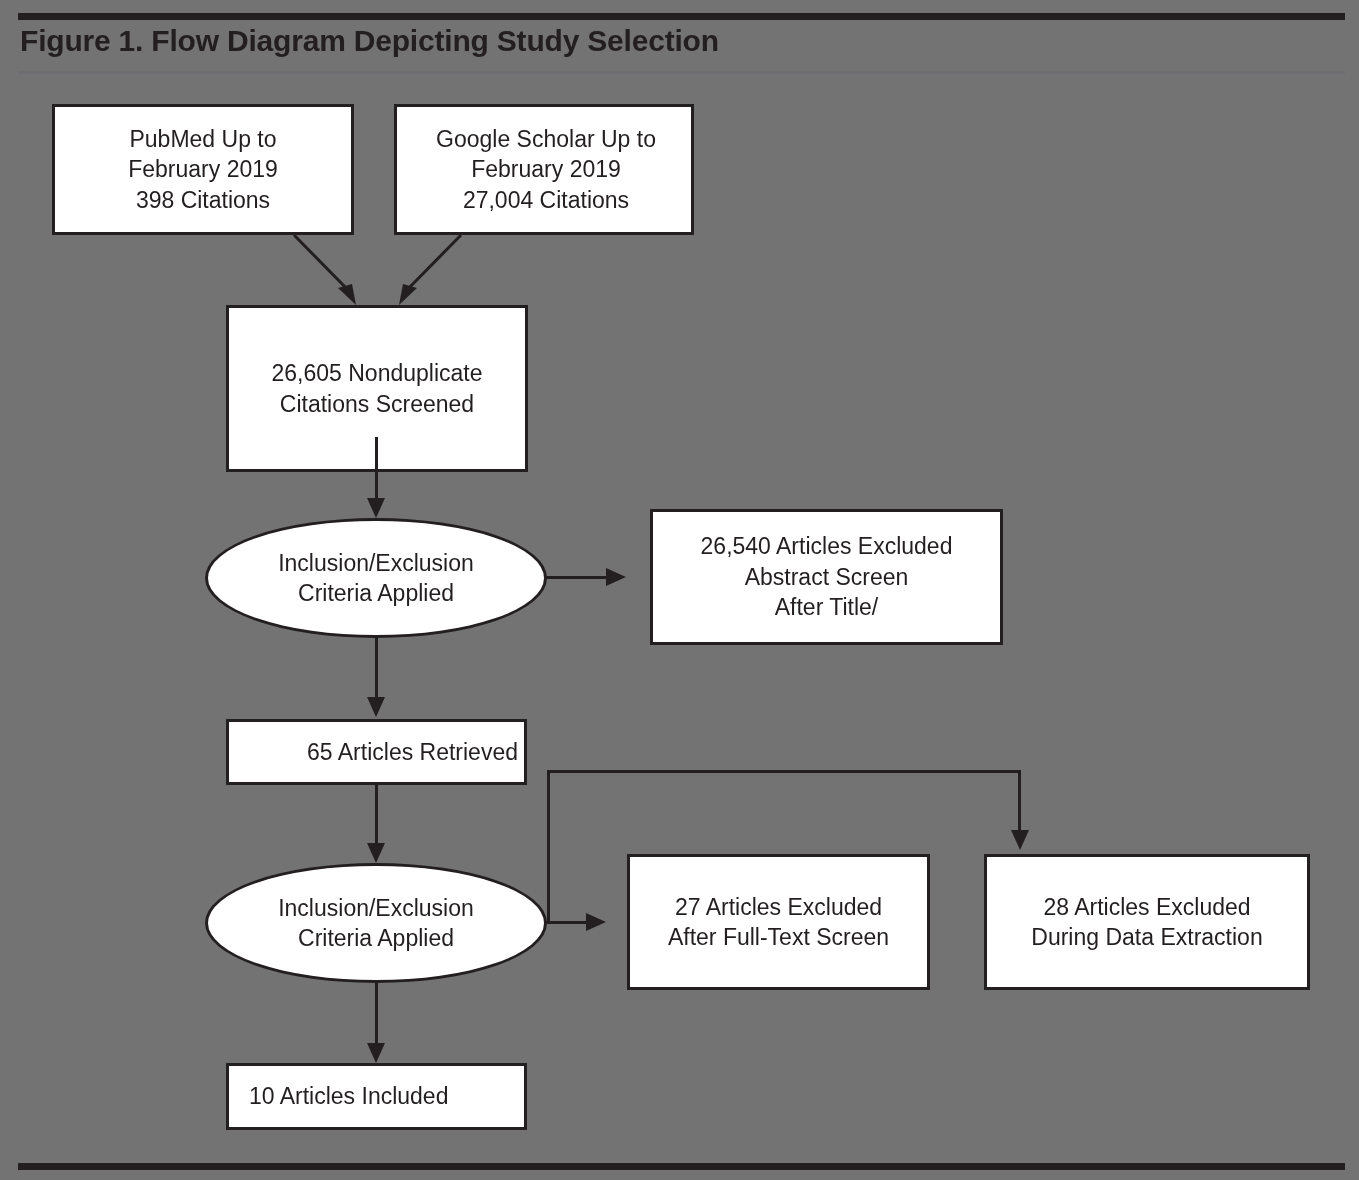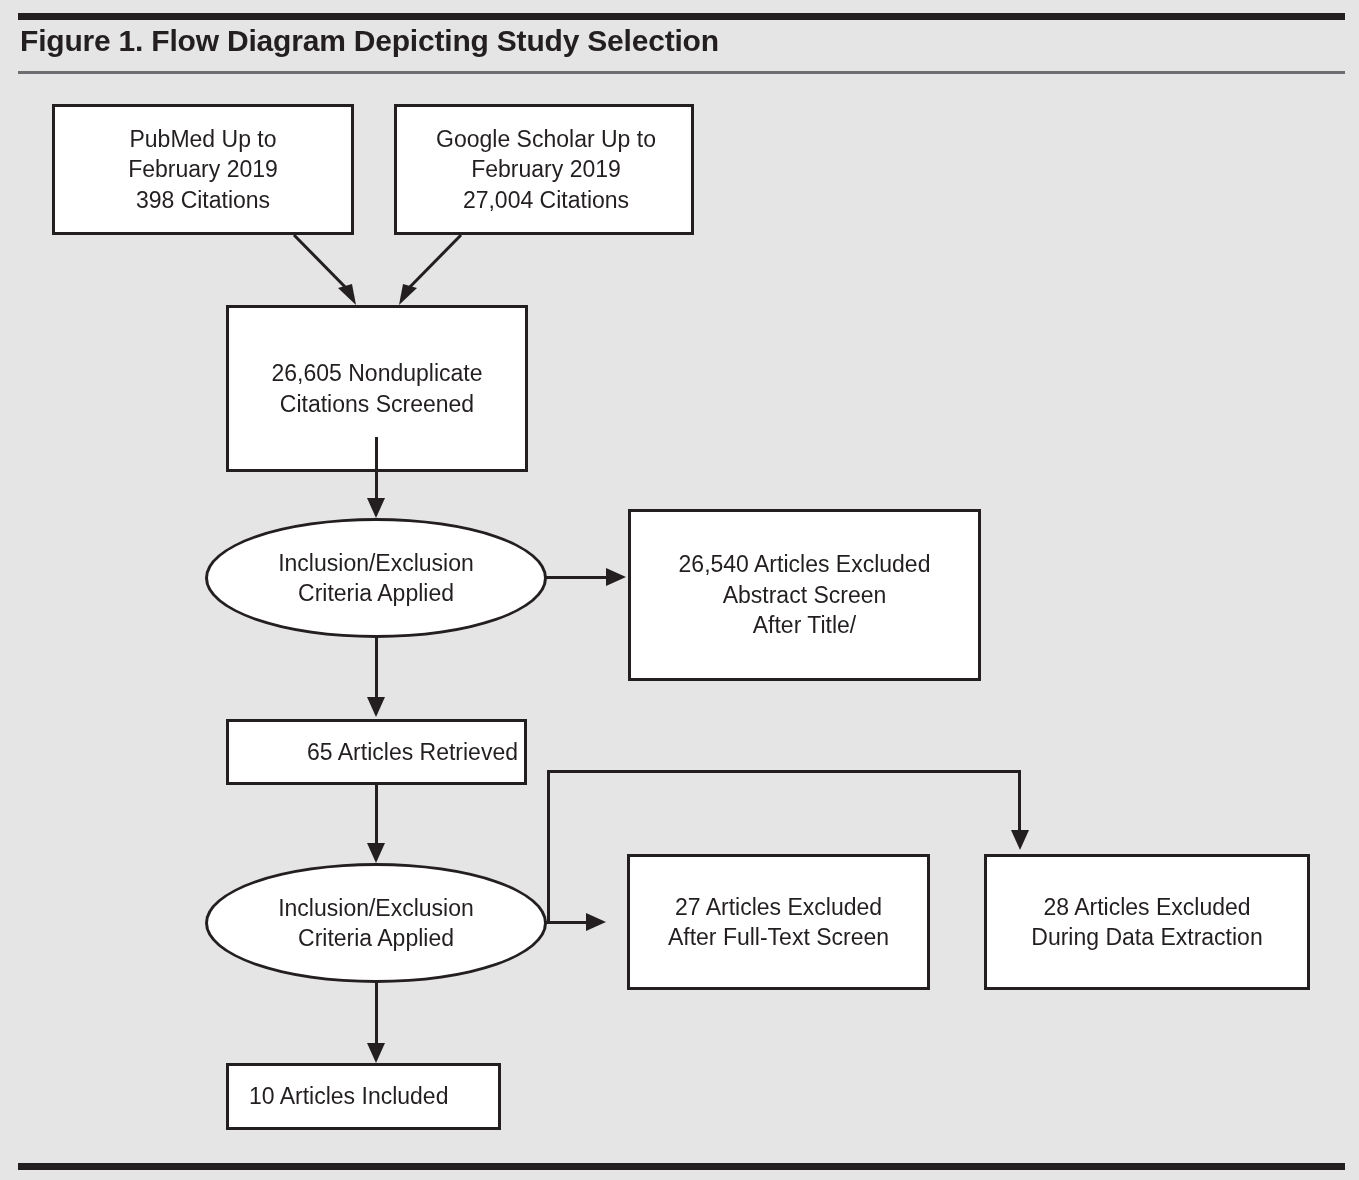--- a/index.html
+++ b/index.html
@@ -9,21 +9,21 @@
     background: #ffffff;
   }
   body {
     font-family: "Liberation Sans", sans-serif;
     color: #1a1a1a;
   }
   #figure-root {
     position: relative;
     width: 1359px;
     height: 1180px;
-    background: #e5e5e5;
+    background: #737373;
     overflow: hidden;
   }
   .rule-thick {
     position: absolute;
     left: 18px;
     width: 1327px;
     height: 7px;
     background: #231f20;
   }
   .rule-thin {
@@ -128,21 +128,21 @@
     </div>
   </div>
 
   <div class="node ellipse" style="left:205px; top:518px; width:342px; height:120px;">
     <div class="lines">
       <span>Inclusion/Exclusion</span>
       <span>Criteria Applied</span>
     </div>
   </div>
 
-  <div class="node" style="left:628px; top:509px; width:353px; height:172px;">
+  <div class="node" style="left:650px; top:509px; width:353px; height:136px;">
     <div class="lines">
       <span>26,540 Articles Excluded</span>
       <span>Abstract Screen</span>
       <span>After Title/</span>
     </div>
   </div>
 
   <div class="node" style="left:226px; top:719px; width:301px; height:66px; justify-content:flex-start;">
     <div class="lines" style="padding-left:14px; text-align:right;">
       <span>65 Articles Retrieved</span>
@@ -163,21 +163,21 @@
     </div>
   </div>
 
   <div class="node" style="left:962px; top:854px; width:326px; height:136px;margin-left:22px;">
     <div class="lines">
       <span>28 Articles Excluded</span>
       <span>During Data Extraction</span>
     </div>
   </div>
 
-  <div class="node" style="left:226px; top:1063px; width:275px; height:67px; justify-content:flex-start;">
+  <div class="node" style="left:226px; top:1063px; width:301px; height:67px; justify-content:flex-start;">
     <div class="lines" style="padding-left:14px; text-align:left;">
       <span>10 Articles Included</span>
     </div>
   </div>
 
   <svg class="diag-arrow" style="left:290px; top:232px; width:80px; height:78px;" viewBox="0 0 80 78">
     <line x1="4" y1="3" x2="62" y2="62" stroke="#231f20" stroke-width="3"></line>
     <polygon points="66,73 48,56 62,52" fill="#231f20"></polygon>
   </svg>
 

